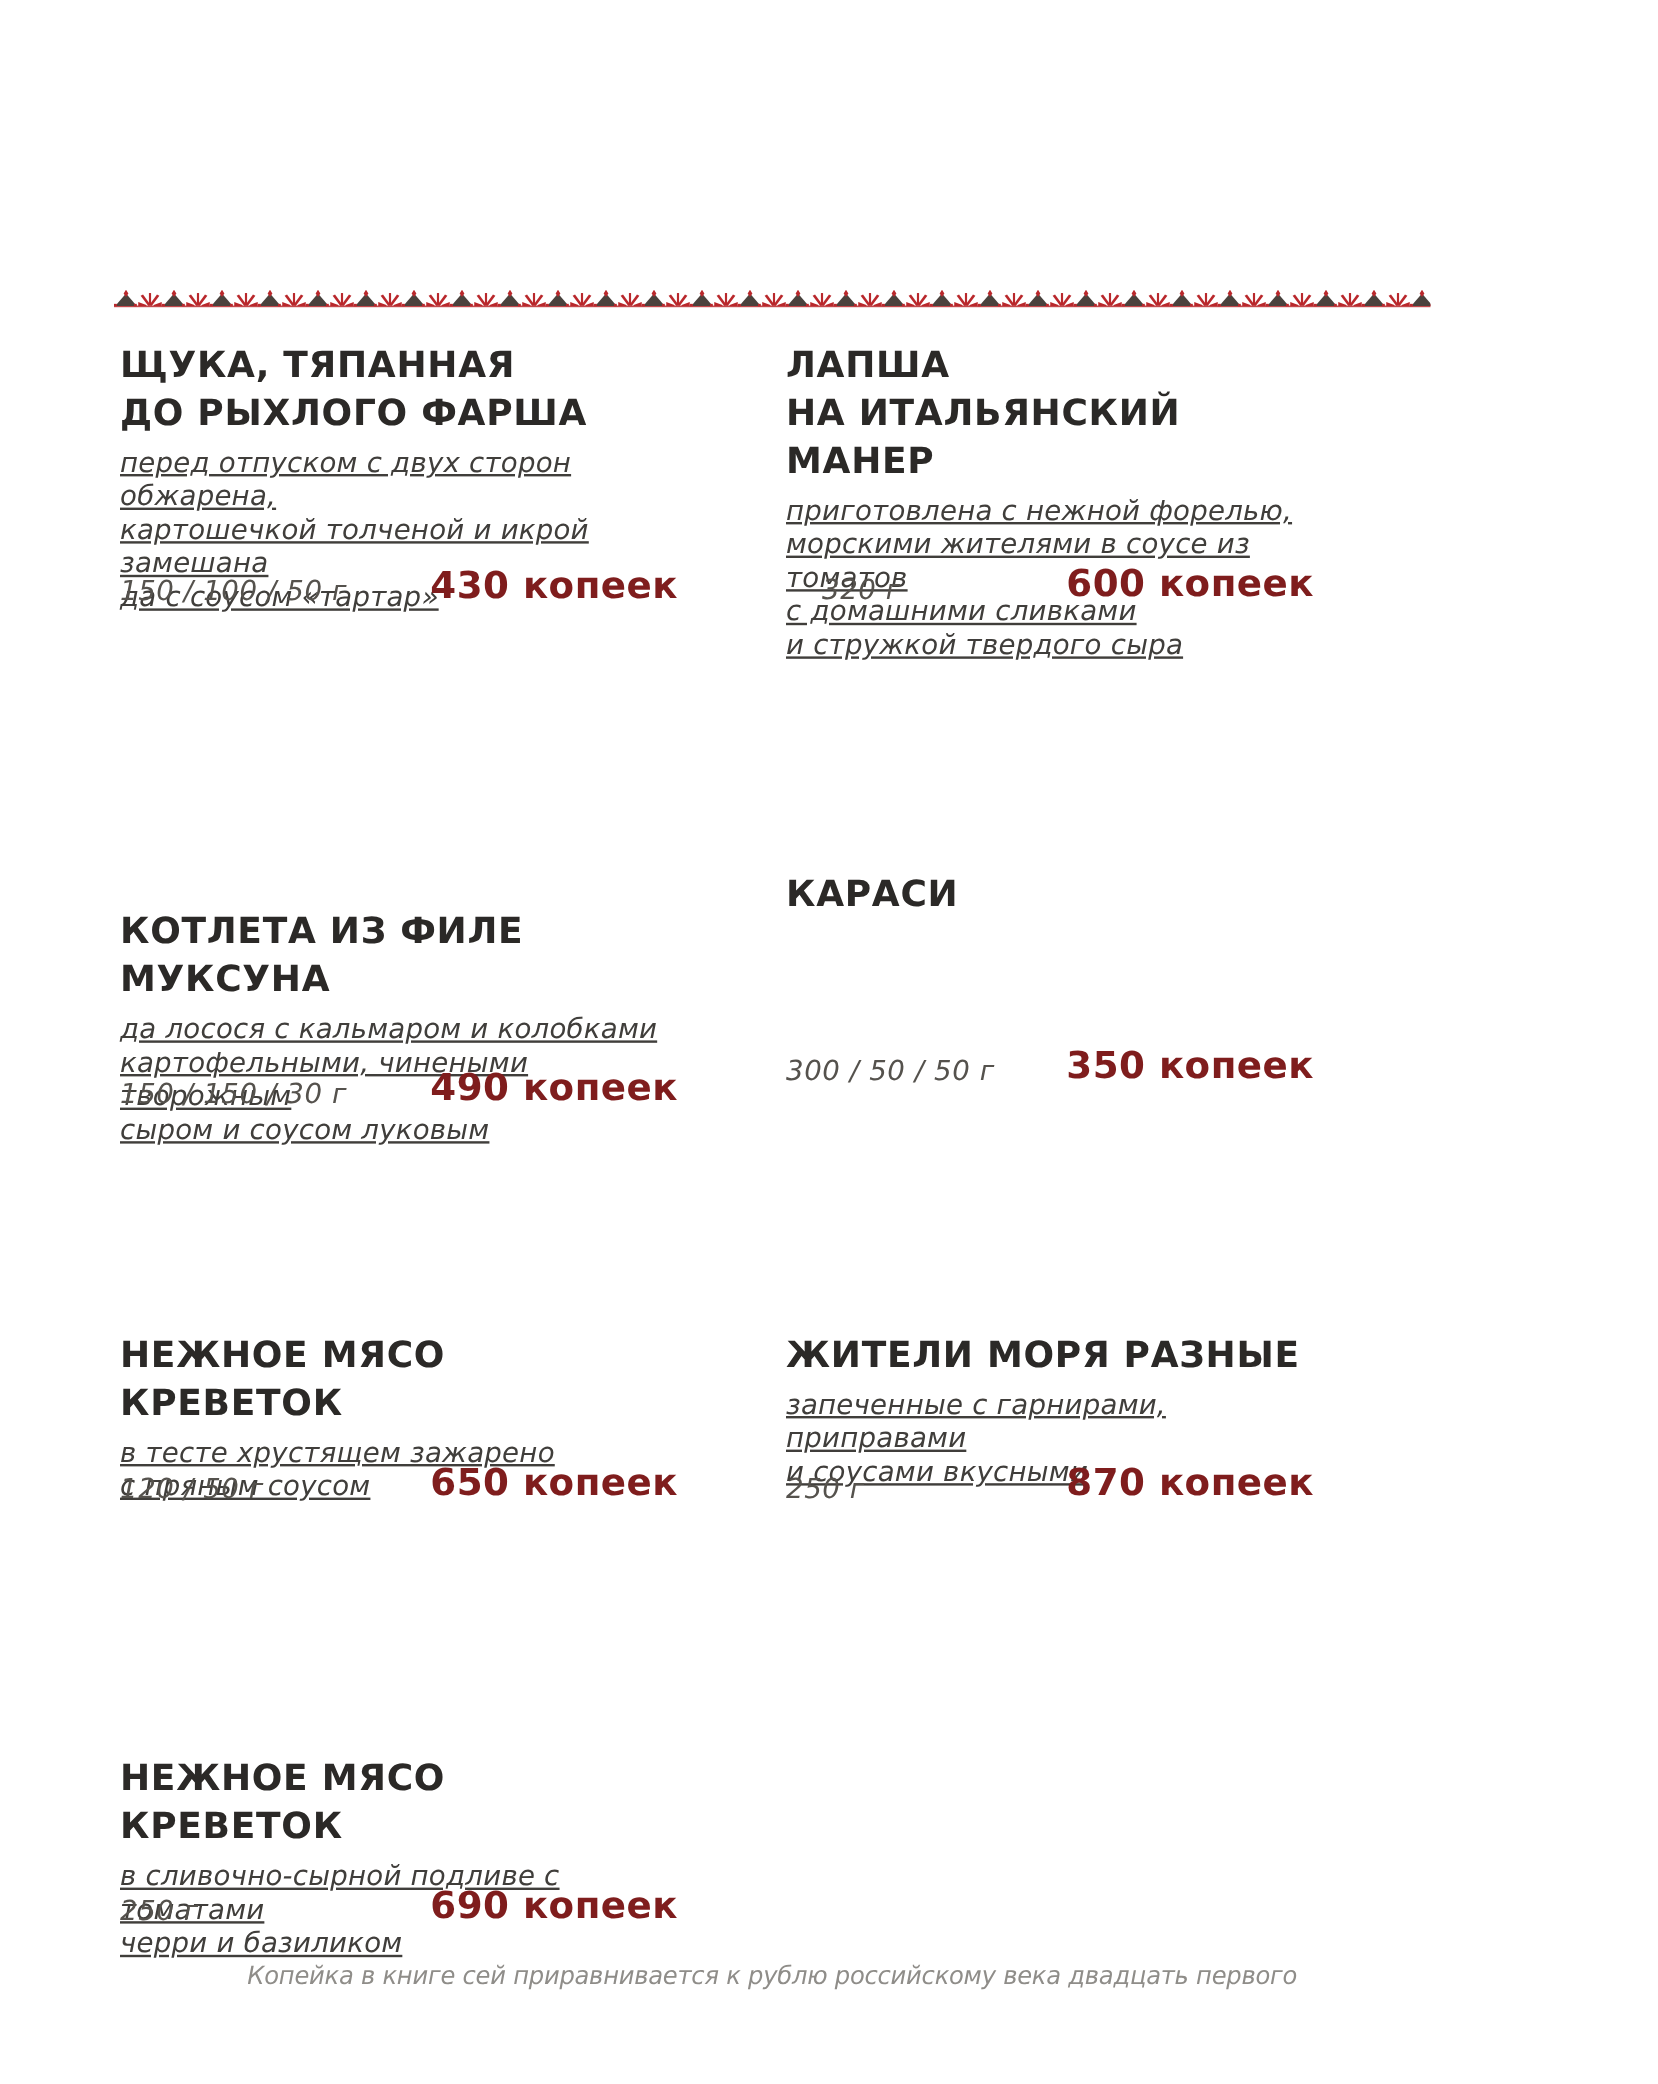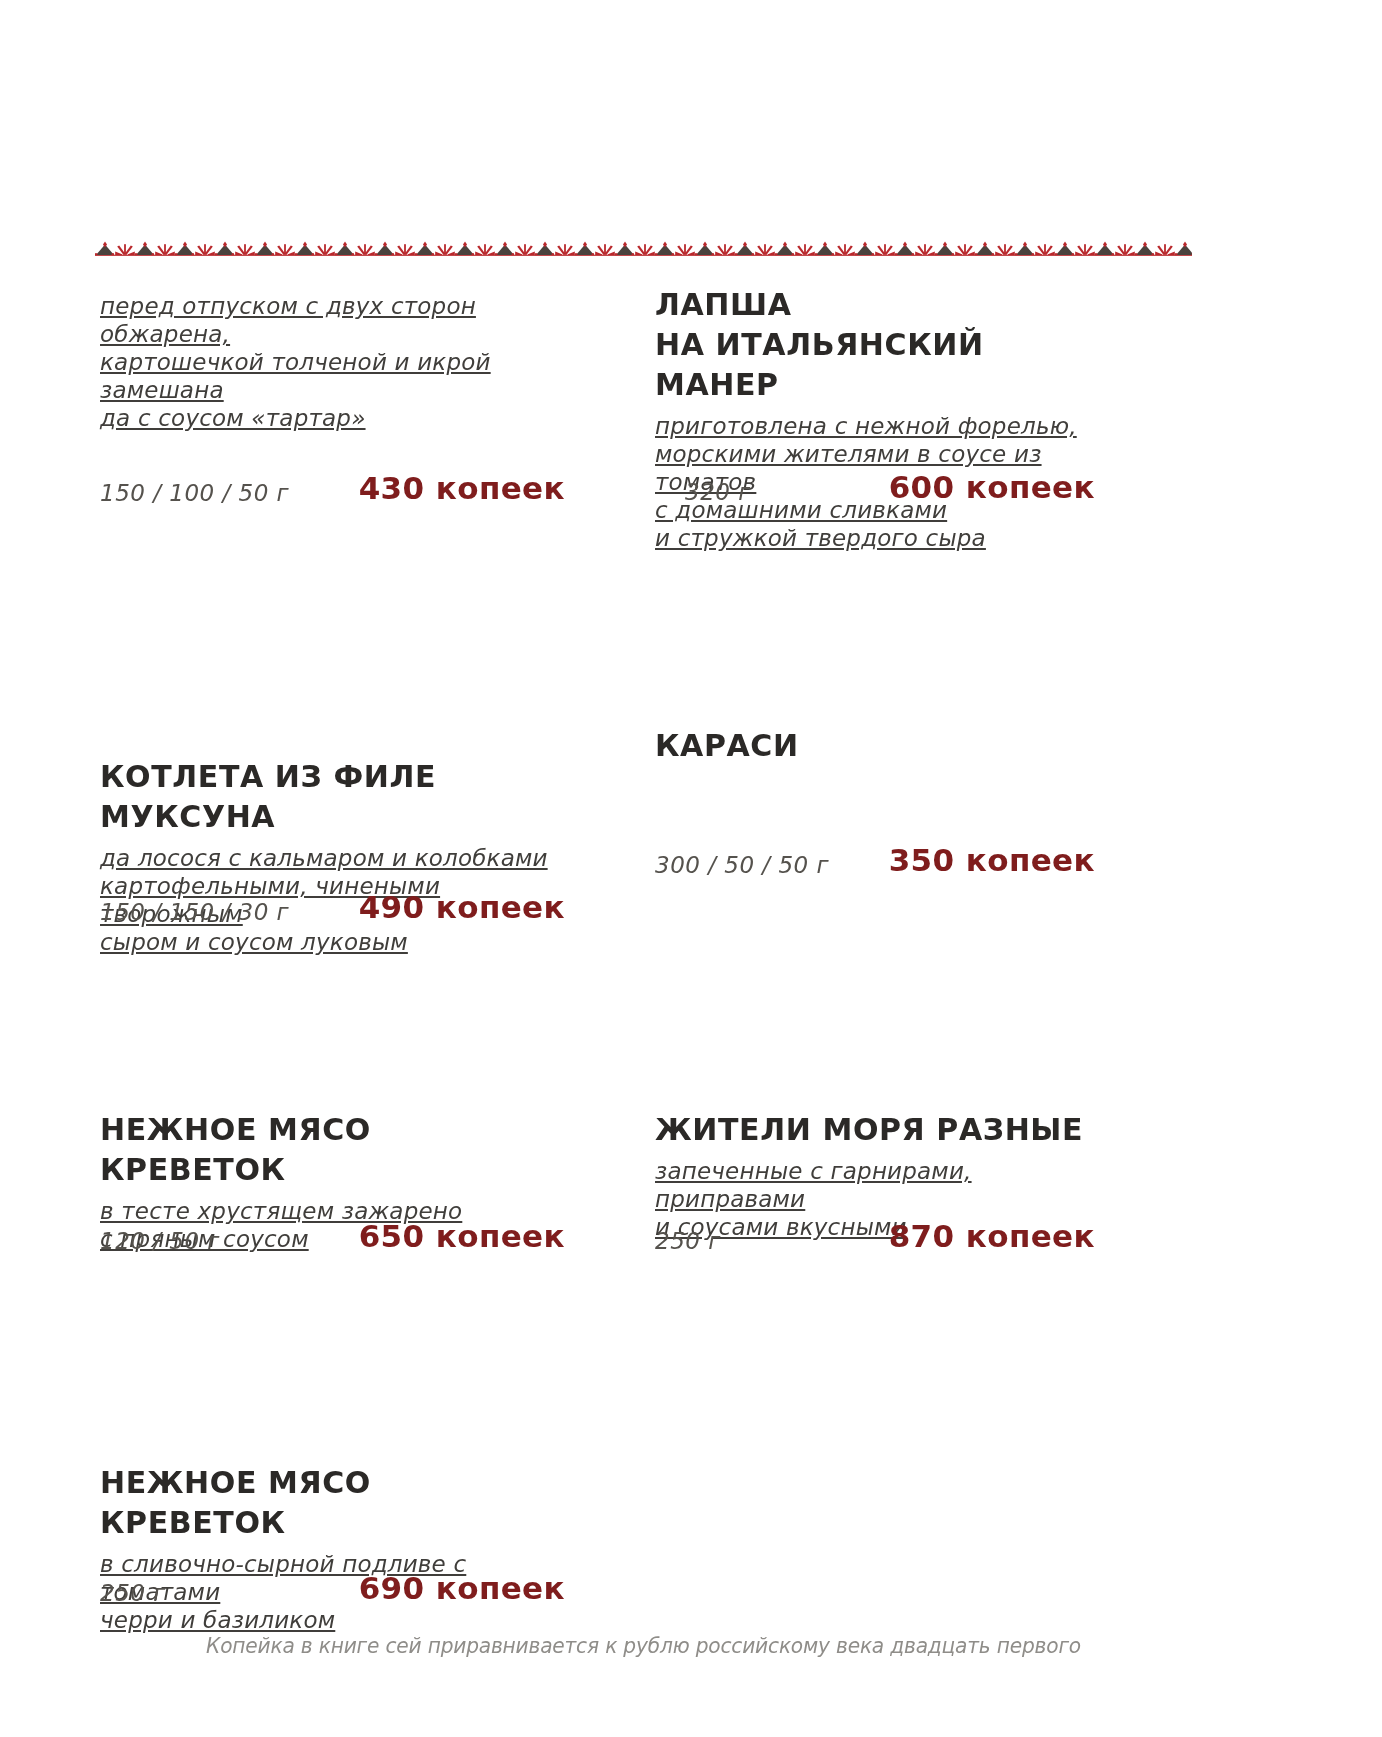--- a/index.html
+++ b/index.html
@@ -134,20 +134,22 @@
           <use href="#motif" xlink:href="#motif" x="920"></use>
           <use href="#motif" xlink:href="#motif" x="960"></use>
           <use href="#motif" xlink:href="#motif" x="1000"></use>
           <use href="#motif" xlink:href="#motif" x="1040"></use>
           <use href="#motif" xlink:href="#motif" x="1080"></use>
         </g>
     </svg>
   </div>
 
   <div class="item col-left" style="top:285px;">
+    <h3 class="title">ЩУКА, ТЯПАННАЯ
+ДО РЫХЛОГО ФАРША</h3>
     <p class="desc">перед отпуском с двух сторон обжарена,
 картошечкой толченой и икрой замешана
 да с соусом «тартар»</p>
     <div class="price-row" style="top:185px;">
       <span class="weight">150 / 100 / 50 г</span>
       <span class="price">430 копеек</span>
     </div>
   </div>
 
   <div class="item col-right" style="top:285px;">
@@ -169,21 +171,21 @@
 картофельными, чинеными творожным
 сыром и соусом луковым</p>
     <div class="price-row" style="top:132px;">
       <span class="weight">150 / 150 / 30 г</span>
       <span class="price">490 копеек</span>
     </div>
   </div>
 
   <div class="item col-right" style="top:726px;">
     <h3 class="title">КАРАСИ</h3>
-    <div class="price-row" style="top:116px;gap:32px;">
+    <div class="price-row" style="top:144px;gap:32px;">
       <span class="weight">300 / 50 / 50 г</span>
       <span class="price">350 копеек</span>
     </div>
   </div>
 
   <div class="item col-left" style="top:1110px;">
     <h3 class="title">НЕЖНОЕ МЯСО КРЕВЕТОК</h3>
     <p class="desc">в тесте хрустящем зажарено
 с пряным соусом</p>
     <div class="price-row" style="top:108px;">

